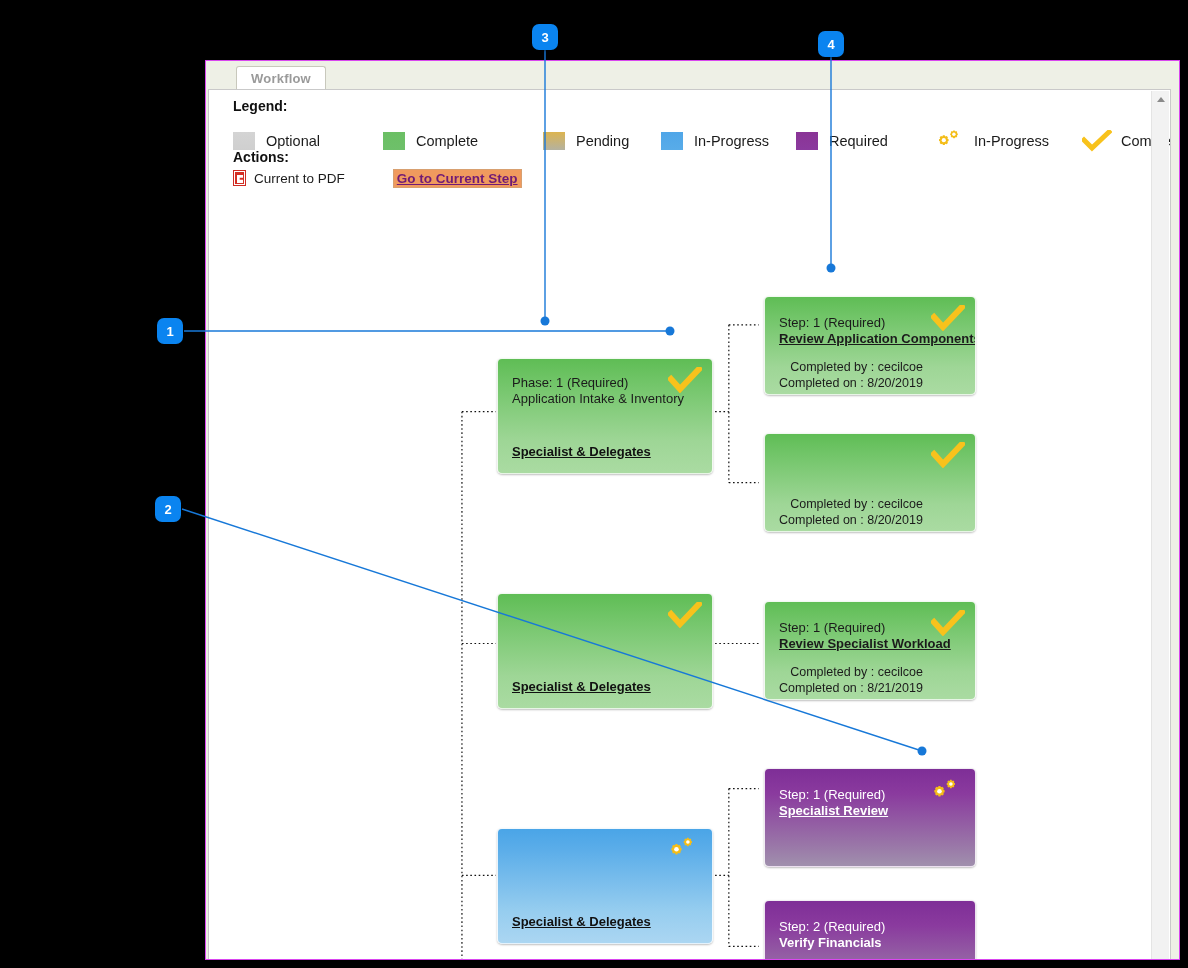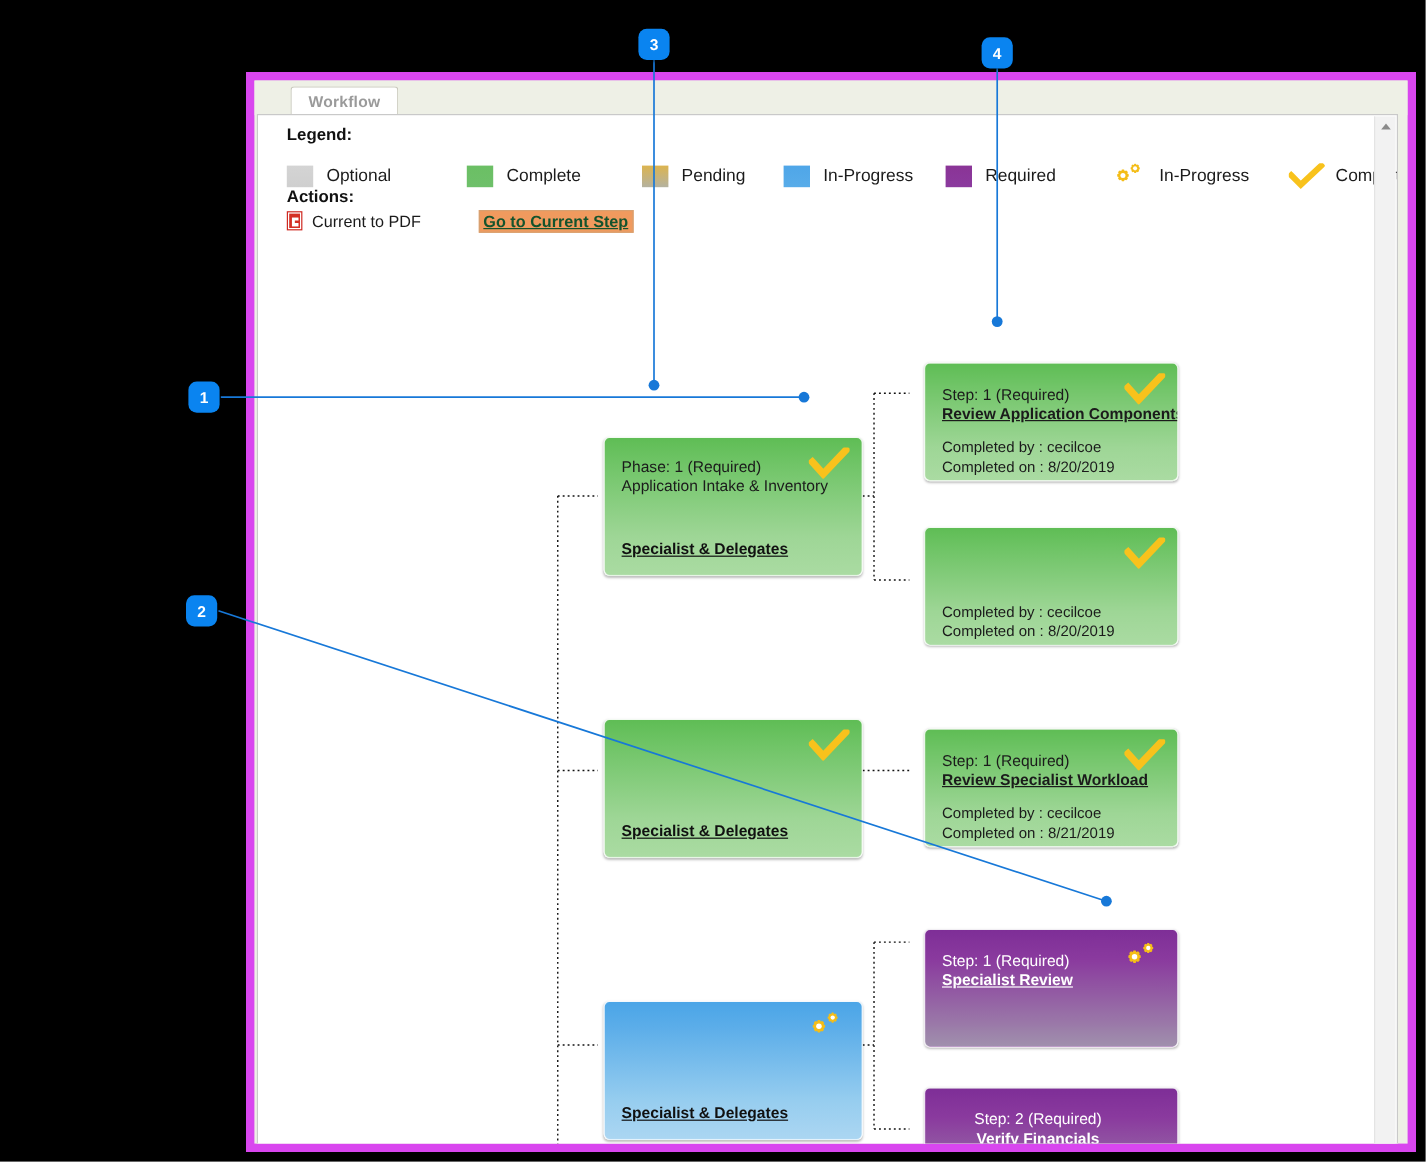--- a/index.html
+++ b/index.html
@@ -8,21 +8,21 @@
     width:1188px;height:968px;
     background:#000;
     font-family:"Liberation Sans", sans-serif;
     overflow:hidden;
     position:relative;
   }
   
   #window{
     position:absolute;left:205px;top:60px;width:975px;height:900px;
     background:#eef0e6;
-    border:7px solid #d946ef;
+    border:1px solid #d946ef;
     box-sizing:border-box;
     overflow:hidden;
   }
   #tabstrip{
     position:absolute;left:0;top:0;width:100%;height:29px;
     background:#eef0e6;
   }
   #tab{
     position:absolute;left:30px;top:5px;width:88px;height:24px;
     background:#ffffff;
@@ -82,38 +82,38 @@
     content:"";position:absolute;left:1px;top:1px;right:1px;bottom:1px;
     background:#d42f24;
   }
   .pdf-ico:before{
     content:"";position:absolute;left:3px;top:4px;width:6px;height:8px;
     background:#ffffff;z-index:2;
     clip-path:polygon(0 0,100% 0,100% 35%,45% 35%,45% 60%,100% 60%,100% 100%,0 100%);
   }
   .export-label{font-size:13.5px;color:#1b1b1b;margin-right:48px;}
   .goto-link{
-    font-size:13.5px;color:#14532d;background:#f09a5e;
+    font-size:13.5px;color:#701a75;background:#f09a5e;
     text-decoration:underline;font-weight:bold;
     padding:1px 3px;border:1px solid #d8a070;
   }
   
   #canvas{position:absolute;left:0;top:0;width:100%;height:100%;}
   .card{
     position:absolute;border-radius:5px;box-sizing:border-box;
     border:1px solid rgba(255,255,255,.85);
     box-shadow:0 1px 2px rgba(0,0,0,.25);
     overflow:hidden;
   }
   .card .ctitle{position:absolute;left:14px;top:16px;right:36px;}
   .line1{font-size:13px;line-height:16px;color:#1b1b1b;white-space:nowrap;}
   .line2{font-size:13px;line-height:16px;color:#1b1b1b;white-space:nowrap;}
   .line2.link{font-weight:bold;text-decoration:underline;}
   .meta{position:absolute;left:14px;top:60px;font-size:12.5px;line-height:16px;color:#1b1b1b;}
-  .meta div{white-space:nowrap;}
+  .meta div{white-space:nowrap;text-align:right;}
   .owner{
     position:absolute;left:14px;bottom:14px;font-size:13px;font-weight:bold;
     color:#111;text-decoration:underline;white-space:nowrap;
   }
   .badge-ico{position:absolute;right:10px;top:8px;}
   .green{background:linear-gradient(180deg,#5fbd55 0%,#6fc466 18%,#9ed696 72%,#aadba2 100%);}
   .blue{background:linear-gradient(180deg,#4aa5e7 0%,#5bade9 18%,#96cdef 72%,#abd6f2 100%);}
   .purple{background:linear-gradient(180deg,#7e2e97 0%,#8a3a9e 25%,#9a78a8 80%,#a090ad 100%);}
   .purple .line1,.purple .line2{color:#ffffff;}
   .purple .line2.link{color:#ffffff;}
@@ -140,21 +140,21 @@
   <div id="panel">
 
     <div id="legend">
       <div class="legend-title">Legend:</div>
 
       <div class="legend-row">
         <div class="legend-item" style="width:150px">
           <span class="swatch sw-optional"></span>
           <span class="legend-label">Optional</span>
         </div>
-        <div class="legend-item" style="width:146px">
+        <div class="legend-item" style="width:160px">
           <span class="swatch sw-complete"></span>
           <span class="legend-label">Complete</span>
         </div>
         <div class="legend-item" style="width:118px">
           <span class="swatch sw-pending"></span>
           <span class="legend-label">Pending</span>
         </div>
         <div class="legend-item" style="width:135px">
           <span class="swatch sw-inprogress"></span>
           <span class="legend-label">In-Progress</span>
@@ -315,21 +315,21 @@
             </g>
           </svg>
         </span>
         <div class="meta" style="top:62px;">
           <div></div>
           <div></div>
         </div>
       </div>
 
       <div class="card purple" style="left:555px;top:810px;width:212px;height:99px;">
-        <div class="ctitle" style="top:18px;text-align:center;">
+        <div class="ctitle" style="top:18px;">
           <div class="line1">Step: 2 (Required)</div>
           <div class="line2" style="font-weight:bold;">Verify Financials</div>
         </div>
         <div class="meta" style="top:62px;">
           <div></div>
           <div></div>
         </div>
       </div>
     </div>
 

